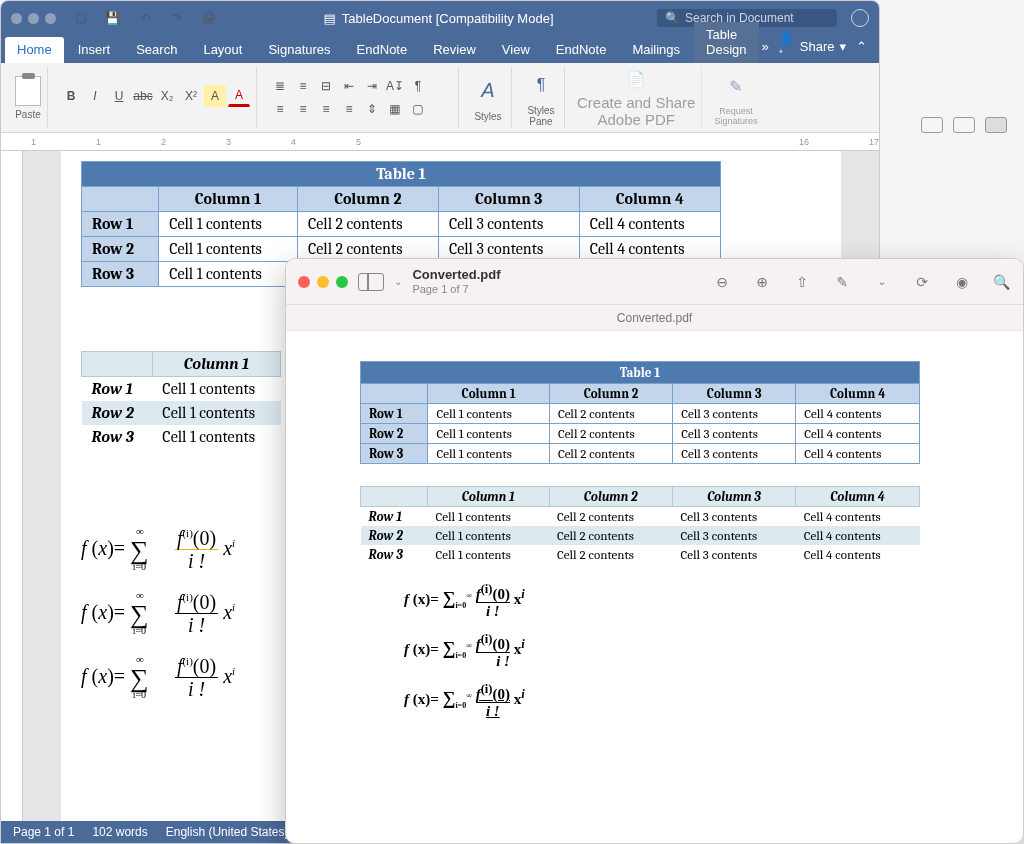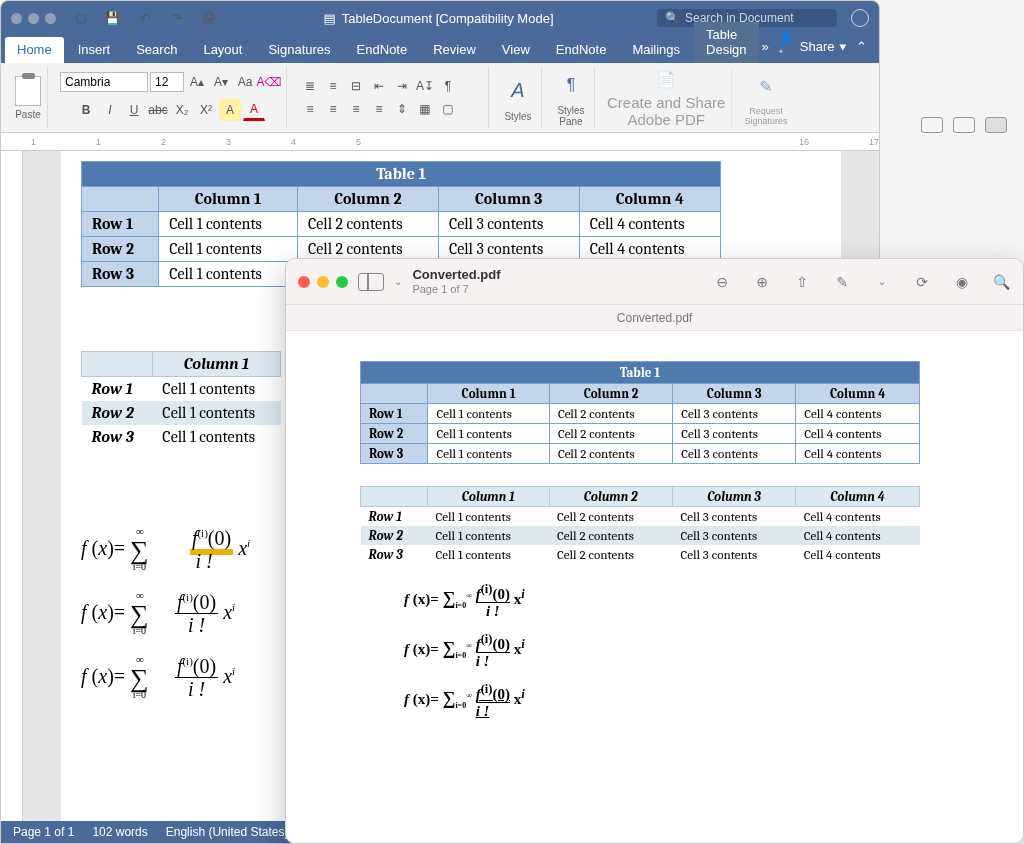--- a/index.html
+++ b/index.html
@@ -158,28 +158,20 @@
     </div>
   </div>
 
   <div class="ribbon">
     <div class="ribbon-group">
       <div class="paste-ico"></div>
       <div class="ribbon-label">Paste</div>
     </div>
     <div class="ribbon-group">
       <div class="font-row">
-        <input class="font-select" value="Cambria" style="">
-        <input class="size-select" value="12" style="">
-        <button class="ico-btn">A▴</button>
-        <button class="ico-btn">A▾</button>
-        <button class="ico-btn">Aa</button>
-        <button class="ico-btn" style="color:#d08;">A⌫</button>
-      </div>
-      <div class="font-row">
         <button class="ico-btn bold">B</button>
         <button class="ico-btn ital">I</button>
         <button class="ico-btn und">U</button>
         <button class="ico-btn strike">abc</button>
         <button class="ico-btn">X₂</button>
         <button class="ico-btn">X²</button>
         <button class="ico-btn" style="background:#fff2a8;">A</button>
         <button class="ico-btn" style="color:#c00;border-bottom:3px solid #c00;">A</button>
       </div>
     </div>
@@ -299,21 +291,21 @@
               <td class="rowhdr">Row 3</td>
               <td>Cell 1 contents</td>
             </tr>
       </tbody>
         </table>
 
       <div style="height:40px;"></div>
 
       <div class="formula">
         <i>f</i> (<i>x</i>)= <span style="font-size:26px;position:relative;top:4px;">∑</span><sub style="position:relative;left:-16px;top:10px;">i=0</sub><sup style="position:relative;left:-26px;top:-12px;">∞</sup>
-        <span style="display:inline-block;text-align:center;vertical-align:middle;"><span style="border-bottom:6px solid #eab308;padding:0 2px;margin-left:15px;"><i>f</i><sup>(i)</sup>(0)</span><br><i>i !</i></span> <i>x</i><sup><i>i</i></sup>
+        <span style="display:inline-block;text-align:center;vertical-align:middle;"><span style="border-bottom:1px solid #eab308;padding:0 2px;"><i>f</i><sup>(i)</sup>(0)</span><br><i>i !</i></span> <i>x</i><sup><i>i</i></sup>
       </div>
       <div class="formula">
         <i>f</i> (<i>x</i>)= <span style="font-size:26px;position:relative;top:4px;">∑</span><sub style="position:relative;left:-16px;top:10px;">i=0</sub><sup style="position:relative;left:-26px;top:-12px;">∞</sup>
         <span style="display:inline-block;text-align:center;vertical-align:middle;"><span style="border-bottom:1px solid #000;padding:0 2px;"><i>f</i><sup>(i)</sup>(0)</span><br><i>i !</i></span> <i>x</i><sup><i>i</i></sup>
       </div>
       <div class="formula">
         <i>f</i> (<i>x</i>)= <span style="font-size:26px;position:relative;top:4px;">∑</span><sub style="position:relative;left:-16px;top:10px;">i=0</sub><sup style="position:relative;left:-26px;top:-12px;">∞</sup>
         <span style="display:inline-block;text-align:center;vertical-align:middle;"><span style="border-bottom:1px solid #000;padding:0 2px;"><i>f</i><sup>(i)</sup>(0)</span><br><i>i !</i></span> <i>x</i><sup><i>i</i></sup>
       </div>
     </div>
@@ -427,20 +419,20 @@
           </tr>
     </tbody>
       </table>
 
     <div class="pformula">
       <i>f</i> (<b>x</b>)= <span style="font-size:18px;">∑</span><sub style="font-size:8px;">i=0</sub><sup style="font-size:8px;">∞</sup>
       <span style="display:inline-block;text-align:center;vertical-align:middle;"><span style="border-bottom:1px solid #000;"><i>f</i><sup>(i)</sup>(0)</span><br><i>i !</i></span> <b>x</b><sup><i>i</i></sup>
     </div>
     <div class="pformula">
       <i>f</i> (<b>x</b>)= <span style="font-size:18px;">∑</span><sub style="font-size:8px;">i=0</sub><sup style="font-size:8px;">∞</sup>
-      <span style="display:inline-block;text-align:left;vertical-align:middle;"><span style="border-bottom:1px solid #000;"><i>f</i><sup>(i)</sup>(0)</span><br><i>i !</i></span> <b>x</b><sup><i>i</i></sup>
+      <span style="display:inline-block;text-align:right;vertical-align:middle;"><span style="border-bottom:1px solid #000;"><i>f</i><sup>(i)</sup>(0)</span><br><i>i !</i></span> <b>x</b><sup><i>i</i></sup>
     </div>
     <div class="pformula">
       <i>f</i> (<b>x</b>)= <span style="font-size:18px;">∑</span><sub style="font-size:8px;">i=0</sub><sup style="font-size:8px;">∞</sup>
-      <span style="display:inline-block;text-align:left;vertical-align:middle;text-decoration:underline;"><span style="border-bottom:1px solid #000;"><i>f</i><sup>(i)</sup>(0)</span><br><i>i !</i></span> <b>x</b><sup><i>i</i></sup>
+      <span style="display:inline-block;text-align:center;vertical-align:middle;text-decoration:underline;"><span style="border-bottom:1px solid #000;"><i>f</i><sup>(i)</sup>(0)</span><br><i>i !</i></span> <b>x</b><sup><i>i</i></sup>
     </div>
   </div>
 </div>
 
 </body></html>

